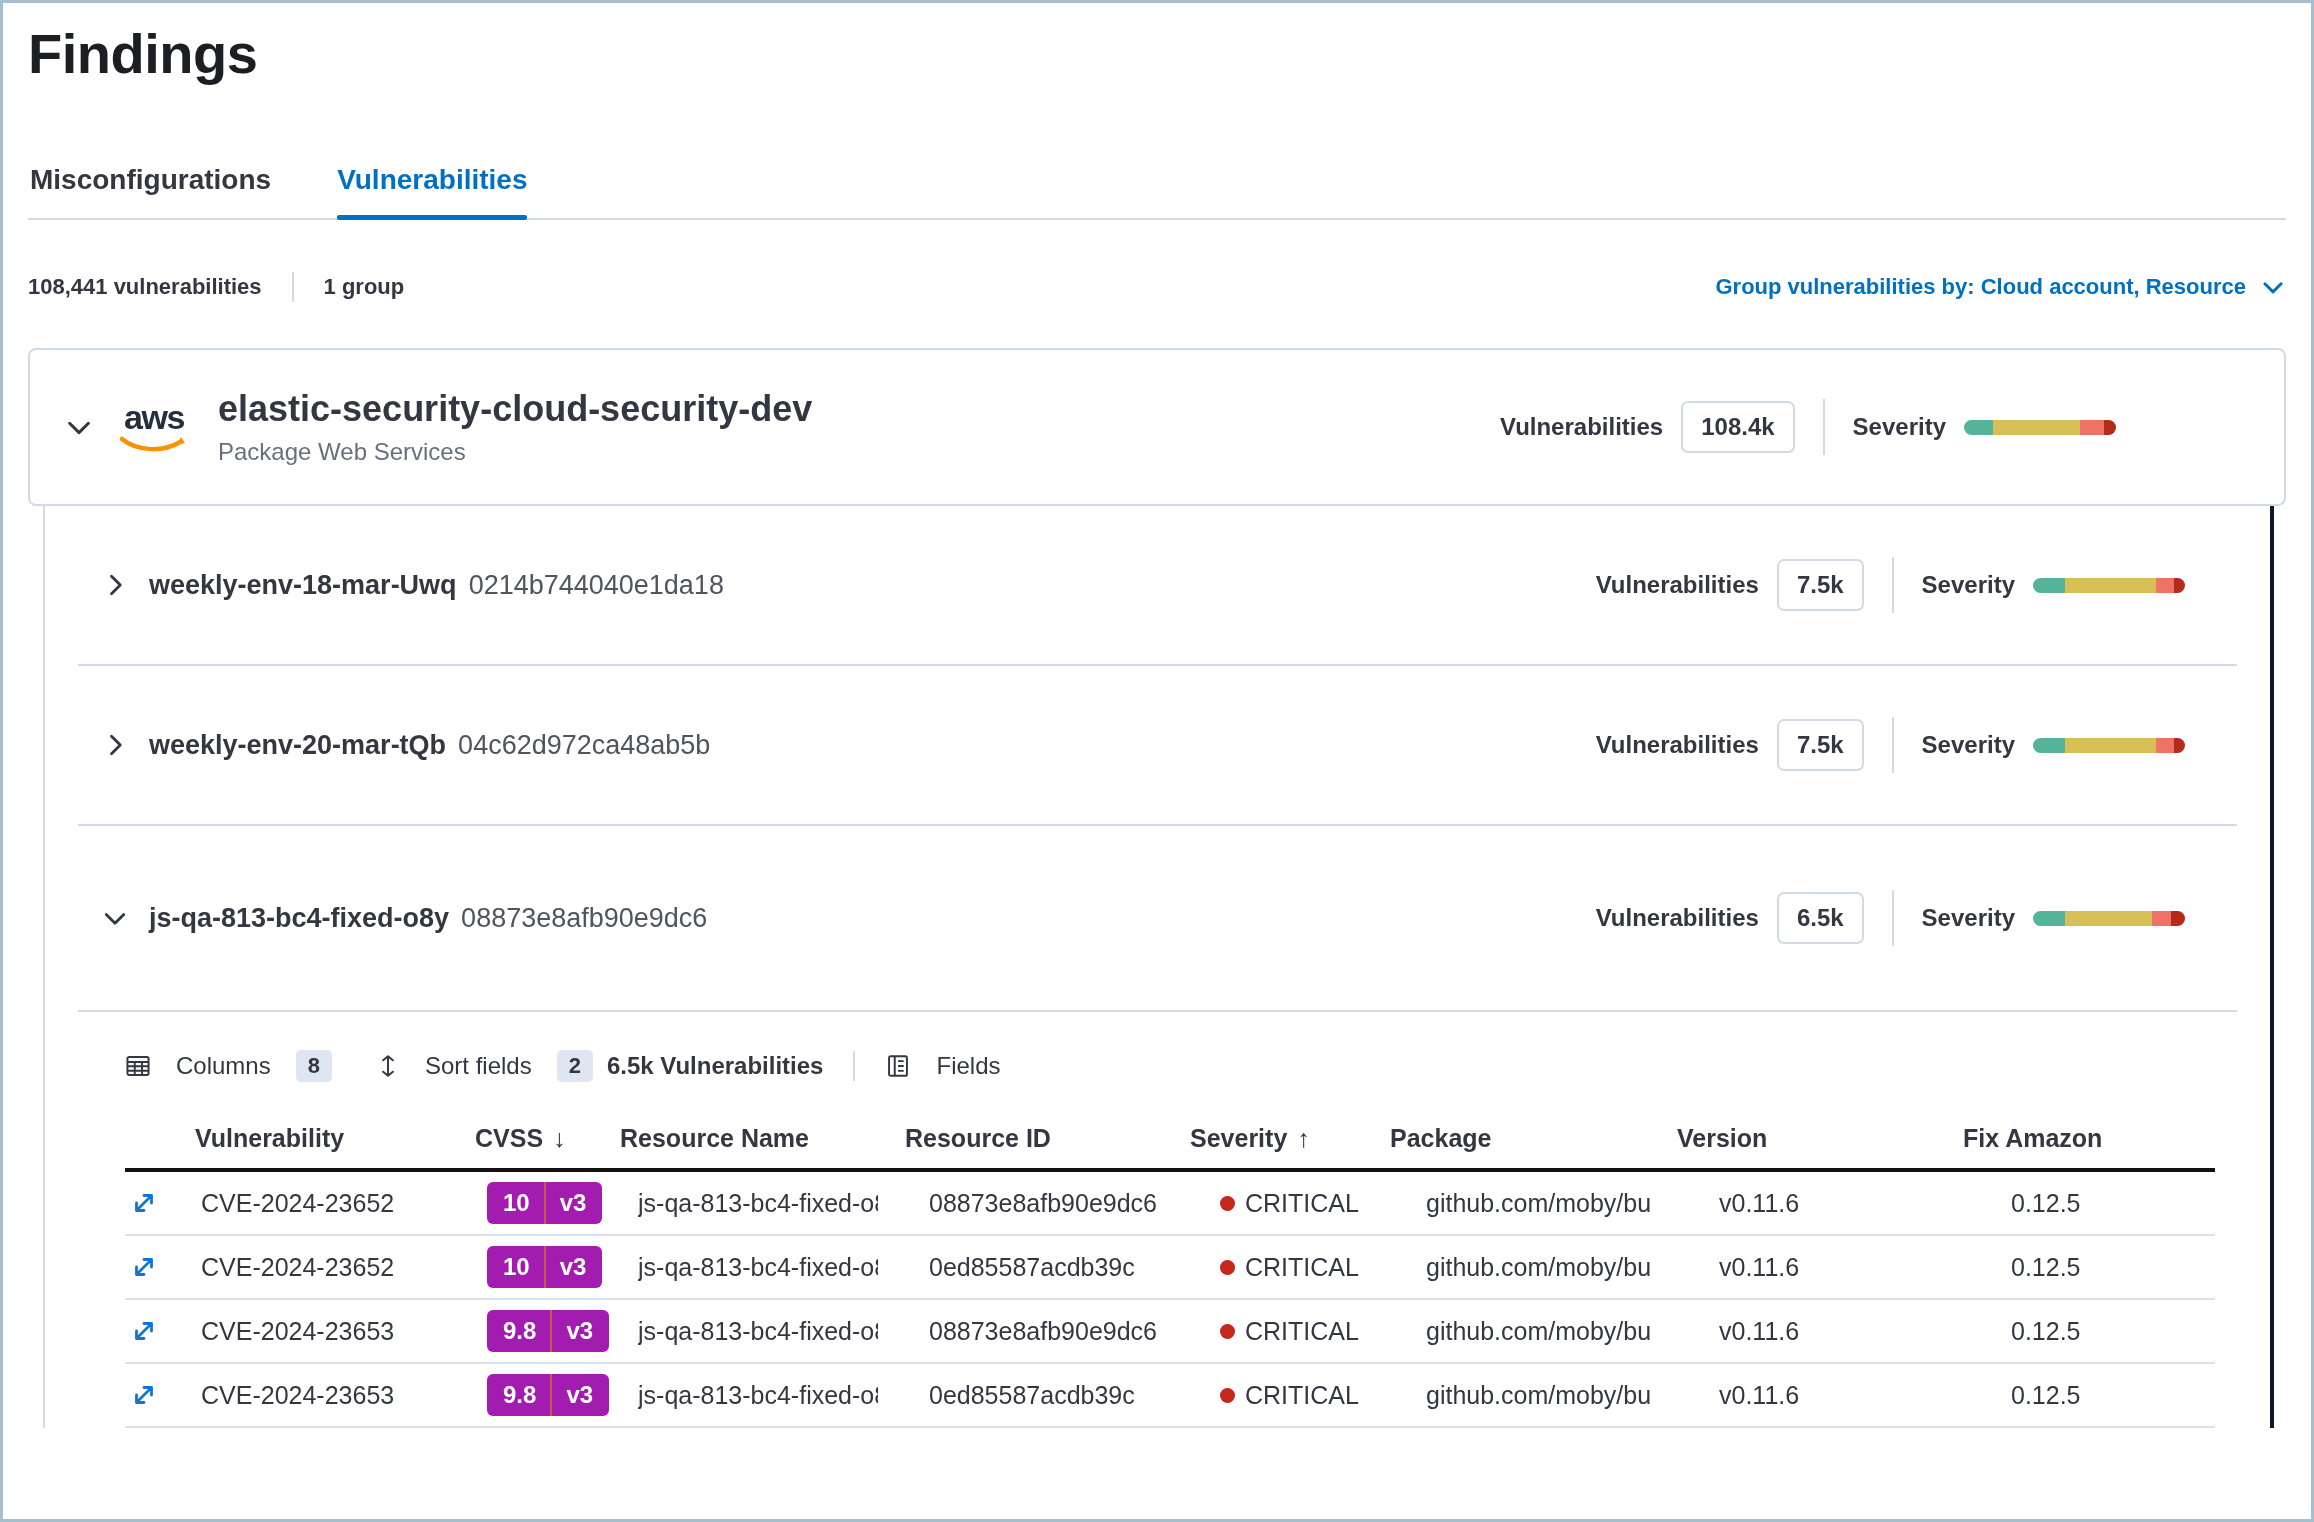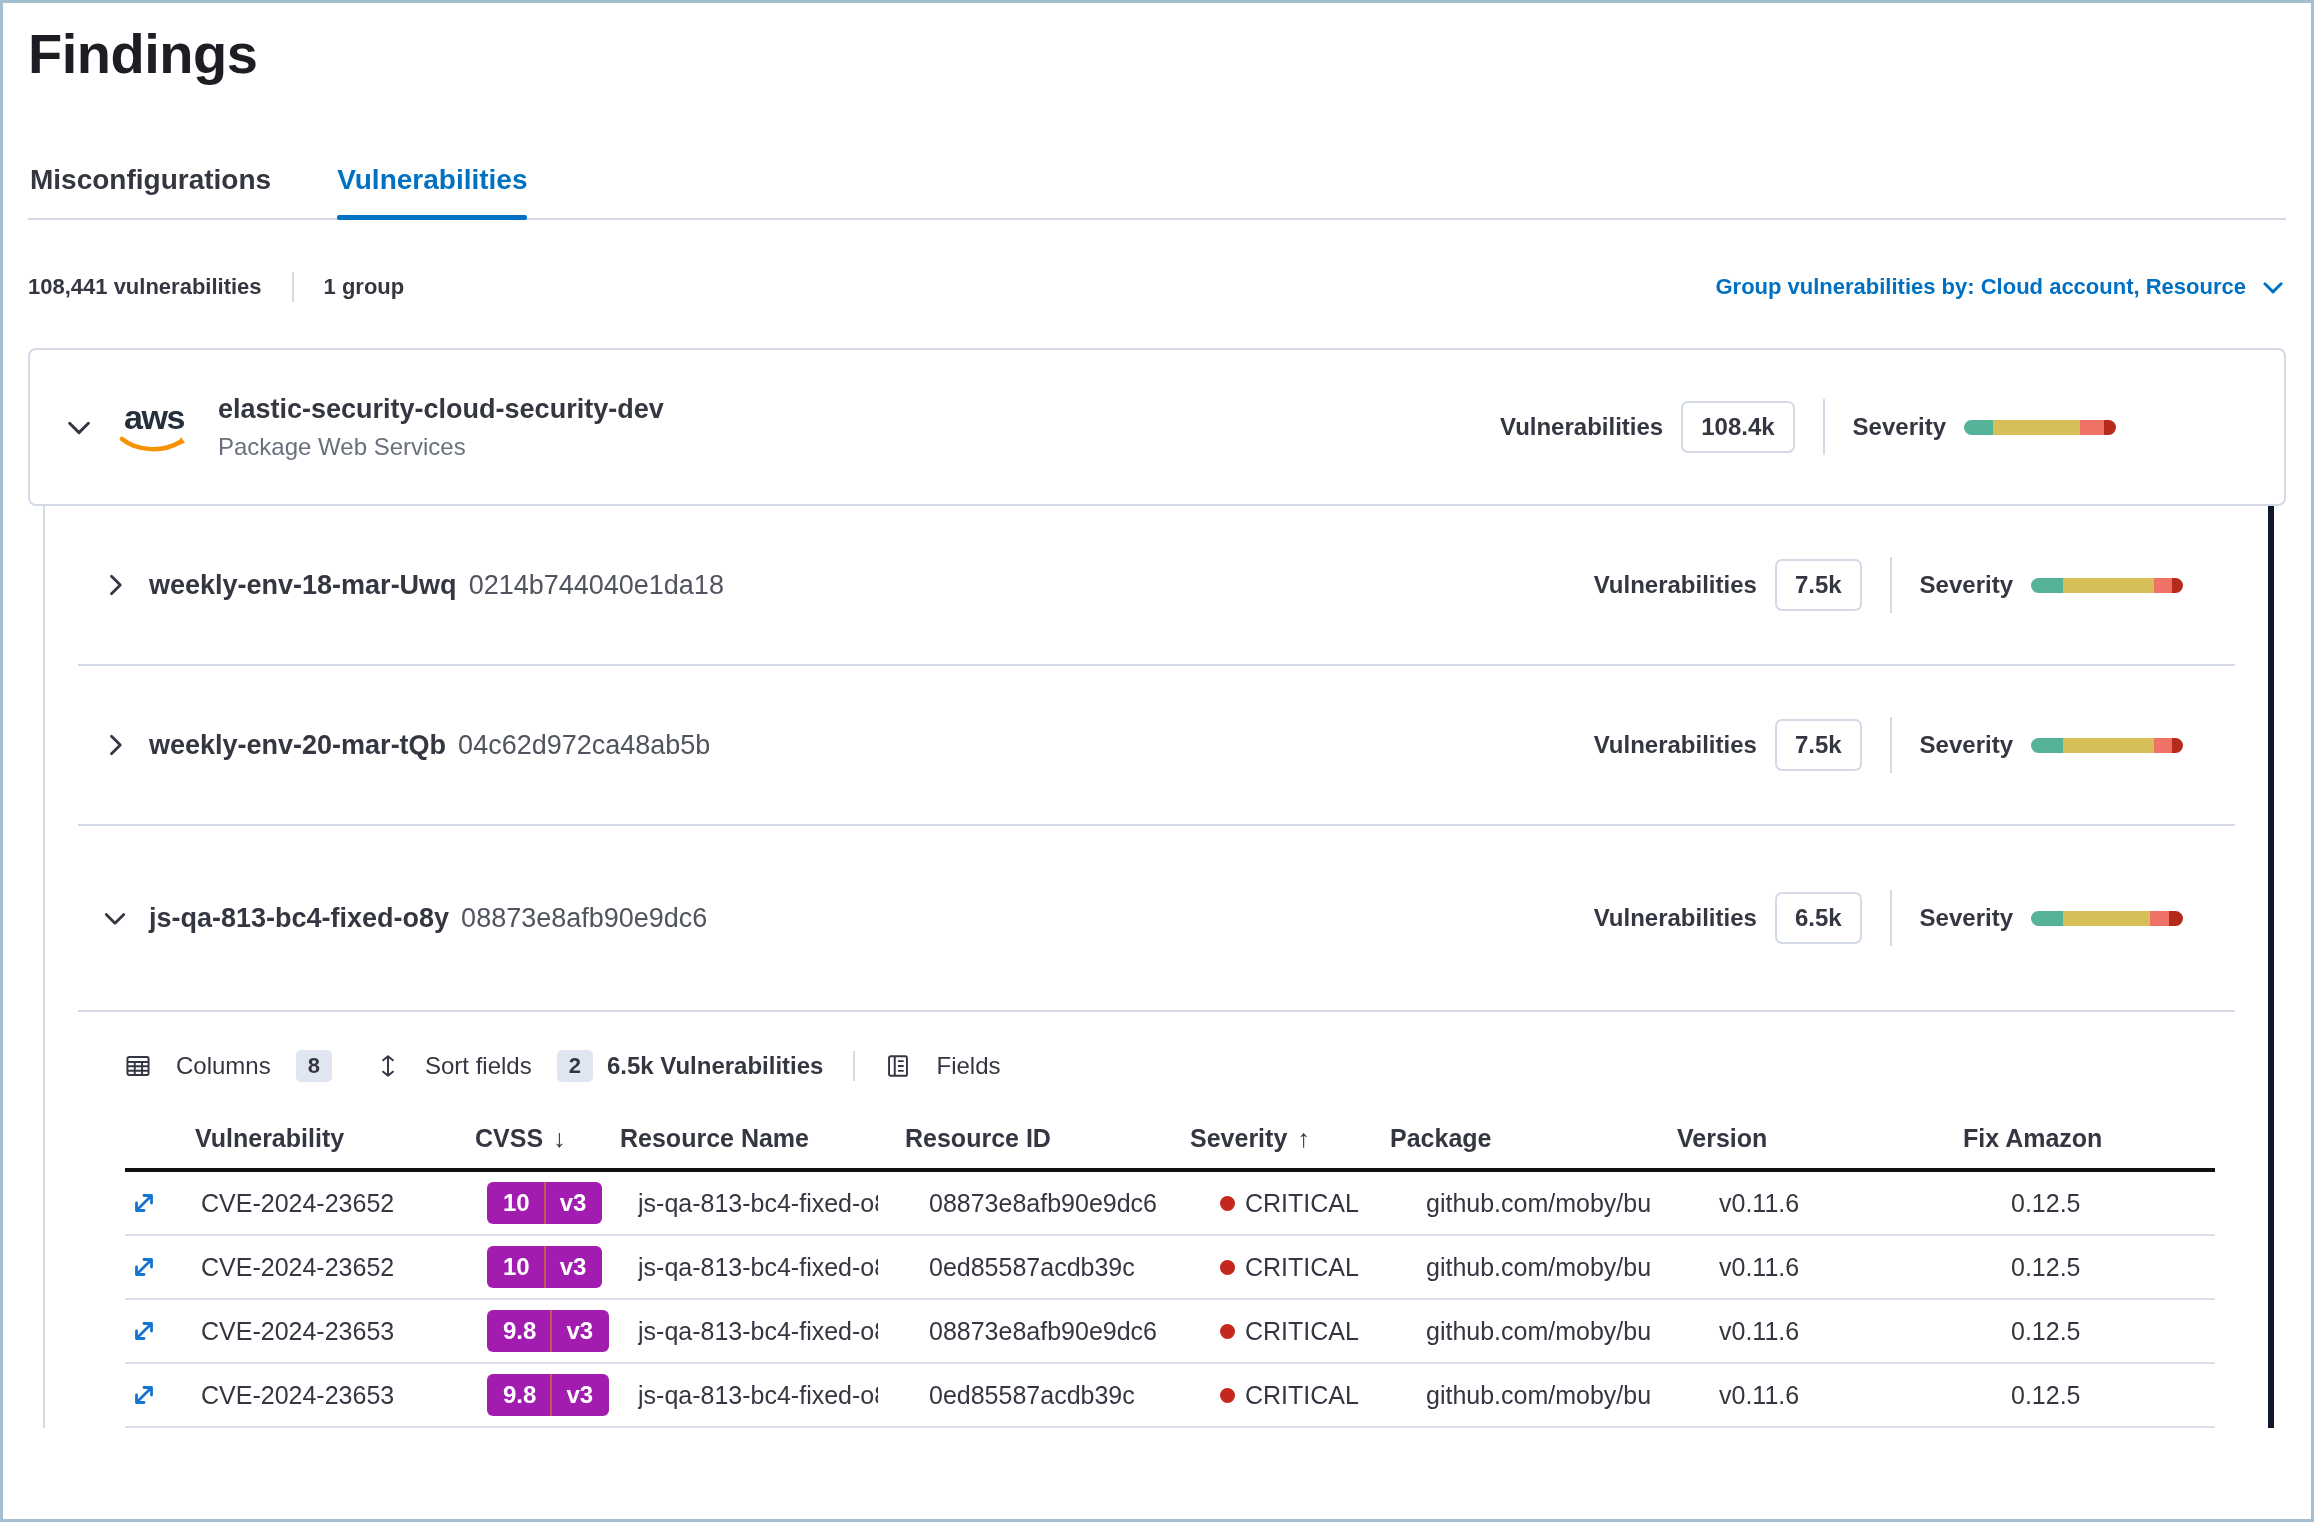--- a/index.html
+++ b/index.html
@@ -30,36 +30,36 @@
 
   
   .account-panel {
     margin-top:46px; height:158px; border:2px solid #d3dae6; border-radius:8px;
     display:flex; align-items:center; padding:0 28px; background:#fff;
   }
   .chev-btn { background:none; border:none; cursor:pointer; display:flex; align-items:center; padding:6px; }
   .aws-logo { margin-left:18px; width:72px; text-align:center; line-height:1; }
   .aws-word { font-size:34px; font-weight:700; color:#252f3e; letter-spacing:-1.5px; }
   .acct-text { margin-left:28px; }
-  .acct-name { font-size:27px; font-weight:700; color:#343741; }
+  .acct-name { font-size:36px; font-weight:700; color:#343741; }
   .acct-sub { font-size:24px; color:#69707d; margin-top:8px; }
 
   .right-stats { margin-left:auto; display:flex; align-items:center; }
   .stat-label { font-size:24px; font-weight:700; color:#343741; }
   .count-badge {
     margin-left:18px; border:2px solid #d3dae6; border-radius:7px;
     padding:10px 18px; font-size:24px; font-weight:600; color:#343741; background:#fff;
   }
   .stat-div { width:2px; height:56px; background:#d3dae6; margin:0 28px; }
   .sevbar { display:flex; width:152px; height:15px; border-radius:8px; overflow:hidden; margin-left:18px; }
   .account-panel .right-stats { margin-right:140px; }
 
   
   .group-body {
-    margin:0 12px 0 15px; border-left:2px solid #d3dae6; border-right:6px solid #0f172a;
+    margin:0 12px 0 15px; border-left:2px solid #d3dae6; border-right:4px solid #0f172a;
     background:#fff;
   }
   .res-row { display:flex; align-items:center; height:158px; padding-left:50px; }
   .res-row.tall { height:184px; }
   .res-row .right-stats { margin-right:85px; }
   .res-name { font-size:27px; font-weight:700; color:#343741; margin-left:14px; white-space:nowrap; }
   .res-id { font-size:27px; color:#50545e; margin-left:12px; white-space:nowrap; }
   .rule { border-top:2px solid #d3dae6; margin:0 33px; }
 
   

